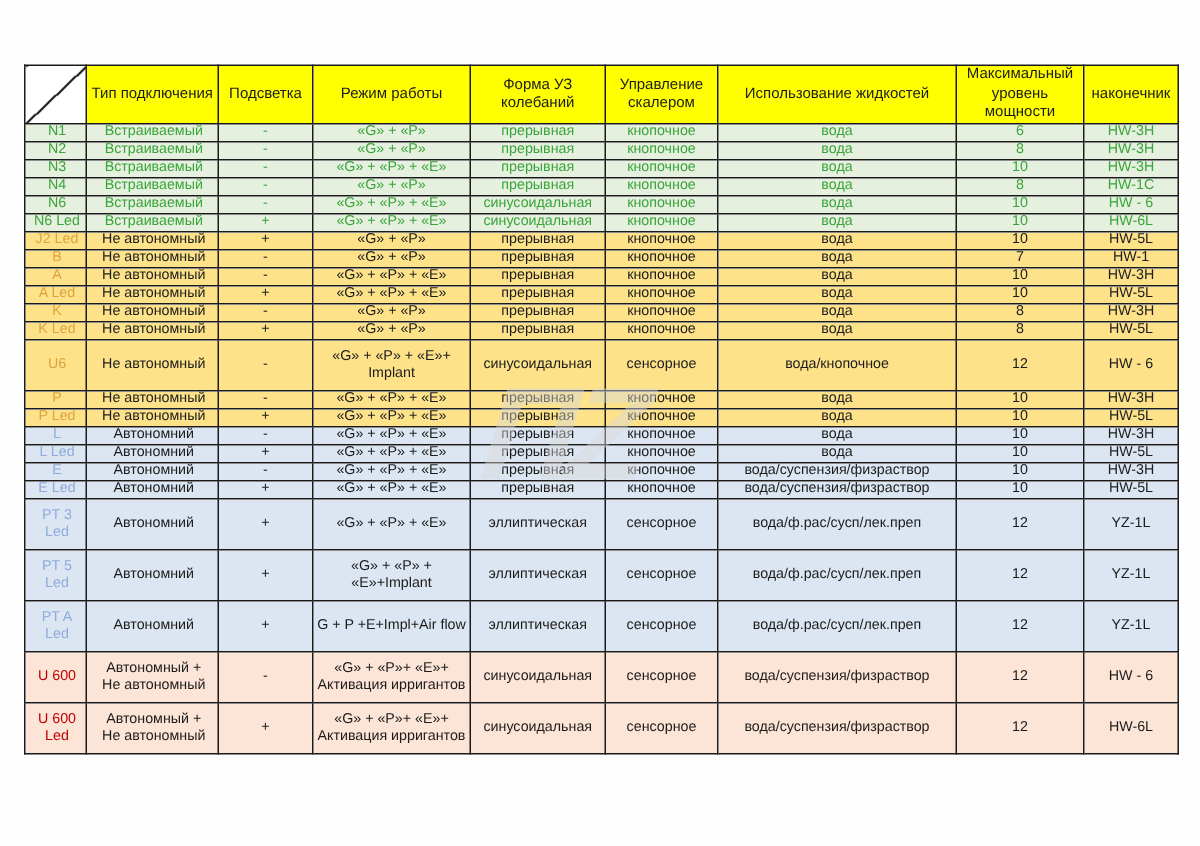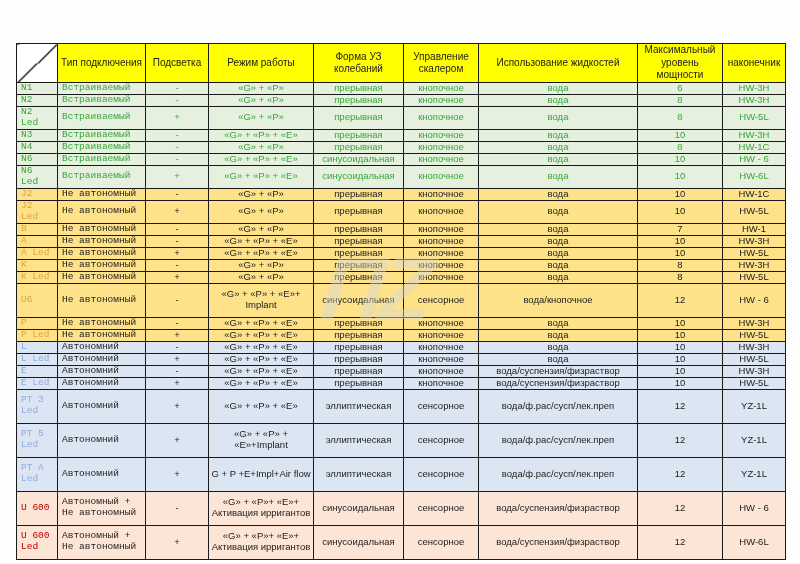--- a/index.html
+++ b/index.html
@@ -55,21 +55,21 @@
         rgba(0,0,0,0) calc(50% + 0.7px)),
       #ffffff;
   }
   tbody td {
     font-size: 9.5px;
     line-height: 1.15;
     white-space: pre-line;
   }
   tbody tr.single { height: 12px; }
   tbody tr.double { height: 34px; }
-  td.model, td.c1 { text-align: left; padding-left: 4px; font-family: Liberation Mono, monospace; }
+  td.model, td.c1 { text-align: center; padding-left: 4px; }
 
   tr.sec-green td { background: var(--green_bg); color: var(--green_text); }
   tr.sec-green td.model { color: var(--green_text); }
 
   tr.sec-yellow td { background: var(--yellow_bg); color: var(--body_text); }
   tr.sec-yellow td.model { color: var(--yellow_model); }
 
   tr.sec-blue td { background: var(--blue_bg); color: var(--body_text); }
   tr.sec-blue td.model { color: var(--blue_model); }
 
@@ -137,31 +137,20 @@
           <td class="c1">Встраиваемый</td>
           <td class="c2">-</td>
           <td class="c3">«G» + «P»</td>
           <td class="c4">прерывная</td>
           <td class="c5">кнопочное</td>
           <td class="c6">вода</td>
           <td class="c7">8</td>
           <td class="c8">HW-3H</td>
         </tr>
         <tr class="sec-green single">
-          <td class="model">N2 Led</td>
-          <td class="c1">Встраиваемый</td>
-          <td class="c2">+</td>
-          <td class="c3">«G» + «P»</td>
-          <td class="c4">прерывная</td>
-          <td class="c5">кнопочное</td>
-          <td class="c6">вода</td>
-          <td class="c7">8</td>
-          <td class="c8">HW-5L</td>
-        </tr>
-        <tr class="sec-green single">
           <td class="model">N3</td>
           <td class="c1">Встраиваемый</td>
           <td class="c2">-</td>
           <td class="c3">«G» + «P» + «E»</td>
           <td class="c4">прерывная</td>
           <td class="c5">кнопочное</td>
           <td class="c6">вода</td>
           <td class="c7">10</td>
           <td class="c8">HW-3H</td>
         </tr>
@@ -190,31 +179,20 @@
         <tr class="sec-green single">
           <td class="model">N6 Led</td>
           <td class="c1">Встраиваемый</td>
           <td class="c2">+</td>
           <td class="c3">«G» + «P» + «E»</td>
           <td class="c4">синусоидальная</td>
           <td class="c5">кнопочное</td>
           <td class="c6">вода</td>
           <td class="c7">10</td>
           <td class="c8">HW-6L</td>
-        </tr>
-        <tr class="sec-yellow single">
-          <td class="model">J2</td>
-          <td class="c1">Не автономный</td>
-          <td class="c2">-</td>
-          <td class="c3">«G» + «P»</td>
-          <td class="c4">прерывная</td>
-          <td class="c5">кнопочное</td>
-          <td class="c6">вода</td>
-          <td class="c7">10</td>
-          <td class="c8">HW-1C</td>
         </tr>
         <tr class="sec-yellow single">
           <td class="model">J2 Led</td>
           <td class="c1">Не автономный</td>
           <td class="c2">+</td>
           <td class="c3">«G» + «P»</td>
           <td class="c4">прерывная</td>
           <td class="c5">кнопочное</td>
           <td class="c6">вода</td>
           <td class="c7">10</td>

